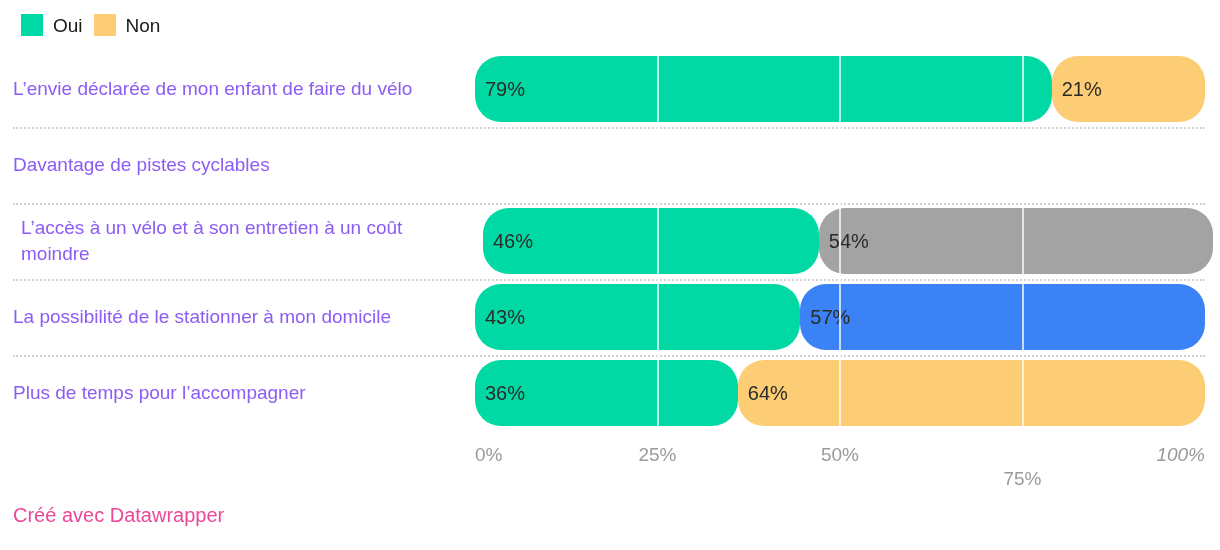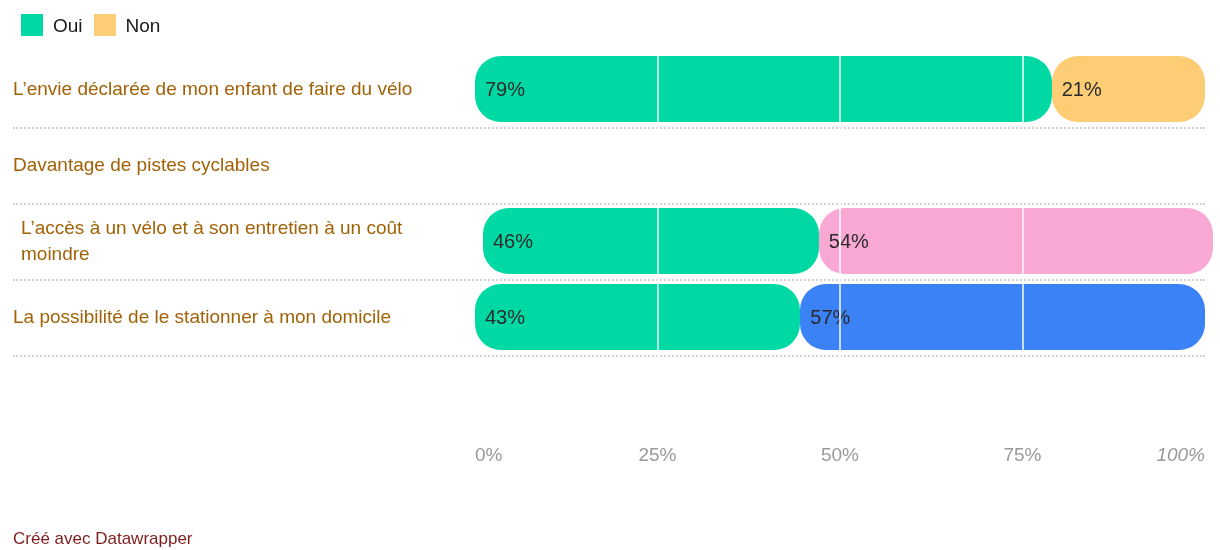--- a/index.html
+++ b/index.html
@@ -62,21 +62,21 @@
     display: flex;
     align-items: center;
     height: 100%;
   }
   .row-label {
     position: absolute;
     left: 13px;
     width: 448px;
     font-size: 19px;
     line-height: 26px;
-    color: #a16207;
+    color: #8b5cf6;
     top: 50%;
     transform: translateY(-50%);
   }
   .bar-track {
     position: absolute;
     left: 475px;
     width: 730px;
     top: 0;
     bottom: 0;
     display: flex;
@@ -136,23 +136,23 @@
     font-size: 19px;
     color: #9a9a9a;
     line-height: 22px;
     white-space: nowrap;
   }
 
   
   #footer {
     position: absolute;
     left: 13px;
-    top: 528px;
-    font-size: 17px;
-    color: #7f1d1d;
+    top: 504px;
+    font-size: 20px;
+    color: #ec4899;
     line-height: 22px;
   }
 </style>
 </head>
 <body>
 
 <div id="legend">
   <div class="legend-item">
     <span class="legend-swatch" style="background: rgb(0, 217, 163);"></span>
     <span class="legend-label">Oui</span>
@@ -184,50 +184,63 @@
       </div>
       <div class="row-sep" style="top: 71px;"></div>
     </div>
     <div class="row" style="height: 76px; padding-left: 8px;">
       <div class="row-inner" style="height: 66px;">
         <div class="row-label">L’accès à un vélo et à son entretien à un coût moindre</div>
         <div class="bar-track">
           <div class="seg" style="width: 46%; background: rgb(0, 217, 163);">
             <span class="seg-value">46%</span>
           </div>
-          <div class="seg" style="width: 54%; background: #f9a8d4;">
+          <div class="seg" style="width: 54%; background: #a3a3a3;">
             <span class="seg-value">54%</span>
           </div>
         </div>
       </div>
       <div class="row-sep" style="top: 71px;"></div>
     </div>
     <div class="row" style="height: 76px;">
       <div class="row-inner" style="height: 66px;">
         <div class="row-label">La possibilité de le stationner à mon domicile</div>
         <div class="bar-track">
           <div class="seg" style="width: 43%; background: rgb(0, 217, 163); padding-left: 20px;">
             <span class="seg-value">43%</span>
           </div>
           <div class="seg" style="width: 57%; background: #3b82f6;">
             <span class="seg-value">57%</span>
           </div>
         </div>
       </div>
       <div class="row-sep" style="top: 71px;"></div>
+    </div>
+    <div class="row" style="height: 76px;">
+      <div class="row-inner" style="height: 66px;">
+        <div class="row-label">Plus de temps pour l’accompagner</div>
+        <div class="bar-track">
+          <div class="seg" style="width: 36%; background: rgb(0, 217, 163);">
+            <span class="seg-value">36%</span>
+          </div>
+          <div class="seg" style="width: 64%; background: rgb(252, 205, 116);">
+            <span class="seg-value">64%</span>
+          </div>
+        </div>
+      </div>
     </div>
   </div>
 
 <div id="gridlines">
     <div class="gridline" style="left: calc(25% - 1px);"></div>
     <div class="gridline" style="left: calc(50% - 1px);"></div>
     <div class="gridline" style="left: calc(75% - 1px);"></div>
   </div>
 
 <div id="axis">
     <span class="tick" style="left: 0px;">0%</span>
     <span class="tick" style="left: 25%; transform: translateX(-50%);">25%</span>
     <span class="tick" style="left: 50%; transform: translateX(-50%);">50%</span>
-    <span class="tick" style="left: 75%; transform: translateX(-50%);">75%</span>
+    <span class="tick" style="left: 75%; transform: translateX(-50%); margin-top: 24px;">75%</span>
     <span class="tick" style="right: 0px; font-style: italic;">100%</span>
   </div>
 
 <div id="footer">Créé avec Datawrapper</div>
 
 </body></html>

